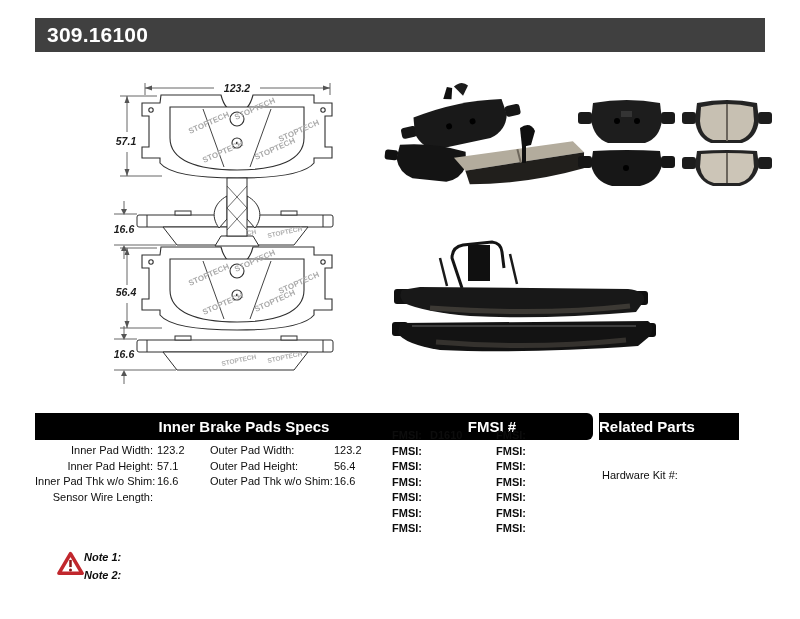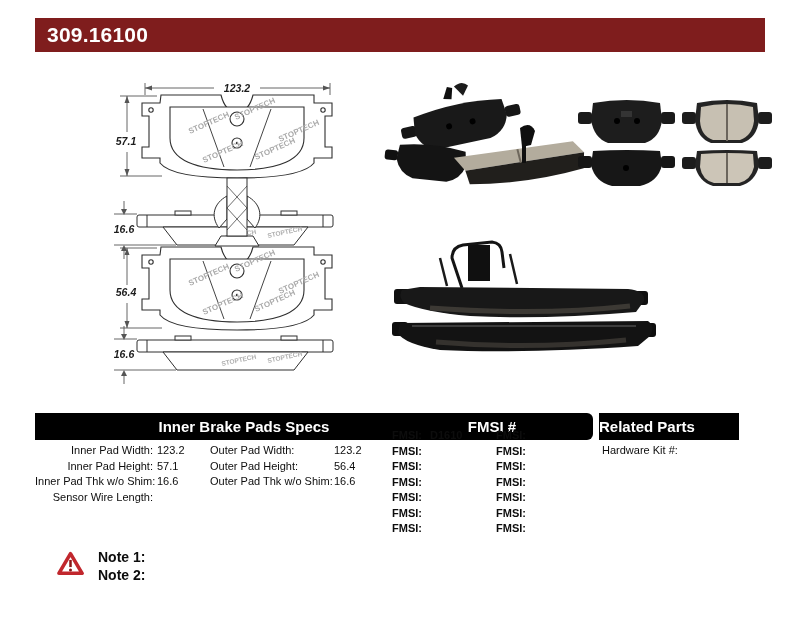--- a/index.html
+++ b/index.html
@@ -1,18 +1,18 @@
 <!DOCTYPE html>
 <html><head>
 <meta charset="utf-8">
 <style>
   html,body{margin:0;padding:0;}
   body{width:800px;height:619px;background:#ffffff;position:relative;overflow:hidden;
        font-family:"Liberation Sans",sans-serif;color:#0d0d0d;}
-  .topbar{position:absolute;left:35px;top:18px;width:730px;height:34px;background:#7f1d1d;
+  .topbar{position:absolute;left:35px;top:18px;width:730px;height:34px;background:#404040;
           color:#fff;display:flex;justify-content:space-between;align-items:center;
           padding:0 12px;box-sizing:border-box;font-weight:bold;font-size:21px;letter-spacing:.2px;}
   #drawing-svg{position:absolute;left:0;top:56px;}
   .secbar{position:absolute;top:413px;height:27px;background:#000;color:#fff;font-weight:bold;
           font-size:15px;display:flex;align-items:center;box-sizing:border-box;}
   #bar-pads{left:35px;width:418px;}
   #bar-pads .half{flex:1;text-align:center;}
   #bar-fmsi{left:391px;width:202px;justify-content:center;border-radius:6px;}
   #bar-related{left:599px;width:140px;}
   .spec-col{position:absolute;top:443px;font-size:11px;font-weight:normal;}
@@ -21,25 +21,25 @@
   #inner-specs .spec-label{width:118px;text-align:right;}
   #outer-specs{left:210px;}
   #outer-specs .spec-label{width:120px;text-align:left;}
   .spec-value{margin-left:4px;}
   .fmsi-col{position:absolute;top:428px;font-size:11px;font-weight:bold;}
   #fmsi-left{left:392px;}
   #fmsi-right{left:496px;}
   .fmsi-row{display:flex;height:15.5px;line-height:15.2px;}
   .fmsi-label{width:35px;}
   .fmsi-value{margin-left:3px;}
-  #related-col{left:602px;top:443px;text-align:right;}
+  #related-col{left:602px;top:468px;text-align:right;}
   #related-col .rel-label{white-space:nowrap;}
   .notes{position:absolute;left:57px;top:548px;display:flex;align-items:flex-start;}
   .warn{display:inline-block;width:27px;height:25px;margin-top:3px;}
-  .note-lines{margin-left:14px;font-size:14px;font-weight:bold;line-height:18px;}
+  .note-lines{font-size:11px;font-weight:bold;line-height:18px;font-style:italic;}
 </style>
 </head>
 <body>
 
 <div class="topbar">
   <span>309.16100</span>
 </div>
 
 <svg id="drawing-svg" width="800" height="352" viewBox="0 56 800 352">
 

